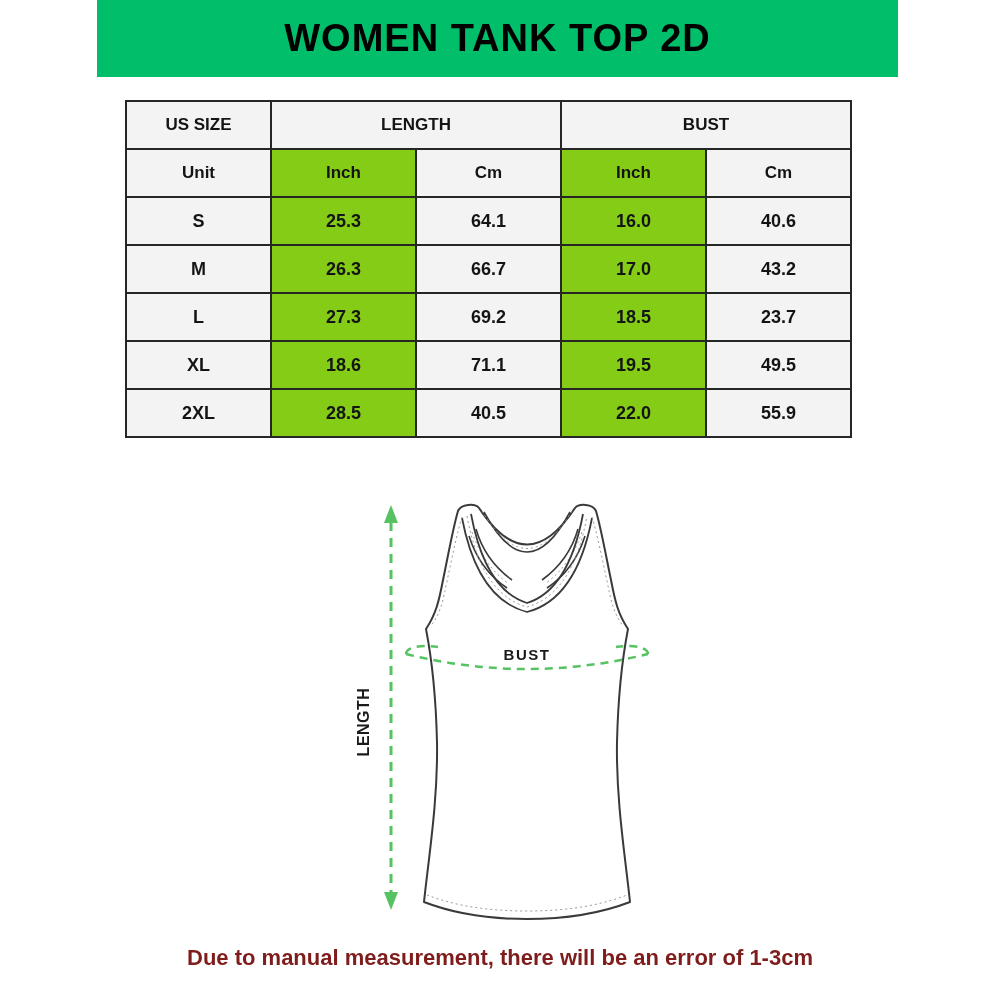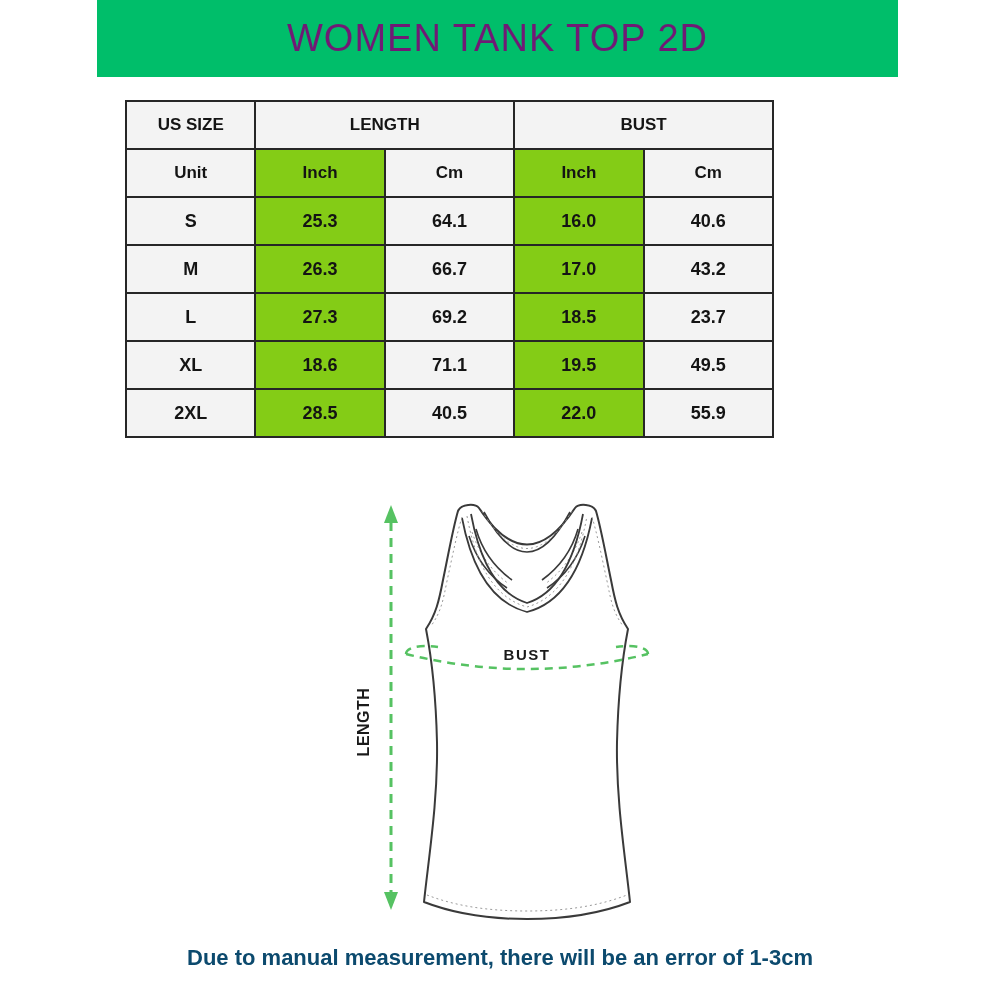--- a/index.html
+++ b/index.html
@@ -2,41 +2,41 @@
 <html><head>
 <meta charset="utf-8">
 <style>
   html,body{margin:0;padding:0;background:#ffffff;}
   .page{position:relative;width:1000px;height:1000px;background:#ffffff;overflow:hidden;
         font-family:"Liberation Sans", sans-serif;}
 
   
   .banner{position:absolute;left:97px;top:0;width:801px;height:77px;background:#00be6a;
           display:flex;align-items:center;justify-content:center;}
-  .banner h1{margin:0;color:#701a75;font-size:38px;font-weight:normal;letter-spacing:1px;}
+  .banner h1{margin:0;color:#000000;font-size:38px;font-weight:bold;letter-spacing:1px;}
 
   
-  table.size-table{position:absolute;left:125px;top:100px;width:649px;
+  table.size-table{position:absolute;left:125px;top:100px;width:727px;
           border-collapse:collapse;table-layout:fixed;}
   table.size-table th, table.size-table td{
           border:2px solid #262626;height:46px;text-align:center;vertical-align:middle;
           color:#141414;padding:0;}
   table.size-table th{font-size:17px;font-weight:bold;}
   table.size-table td{font-size:18px;font-weight:600;}
   td.size-cell{font-size:17px;font-weight:bold;}
   .gray{background:#f3f3f3;}
   .white{background:#84cc16;}
 
   
   .diagram{position:absolute;left:350px;top:495px;width:330px;height:450px;}
   .diagram .label{font-family:"Liberation Sans", sans-serif;font-weight:bold;fill:#1a1a1a;}
 
   
   .footer-note{position:absolute;left:0;top:945px;width:1000px;text-align:center;
-          color:#0c4a6e;font-size:22px;font-weight:bold;}
+          color:#7f1d1d;font-size:22px;font-weight:bold;}
 </style>
 </head>
 <body>
 
 <div class="page">
 
   <header class="banner">
     <h1>WOMEN TANK TOP 2D</h1>
   </header>
 

